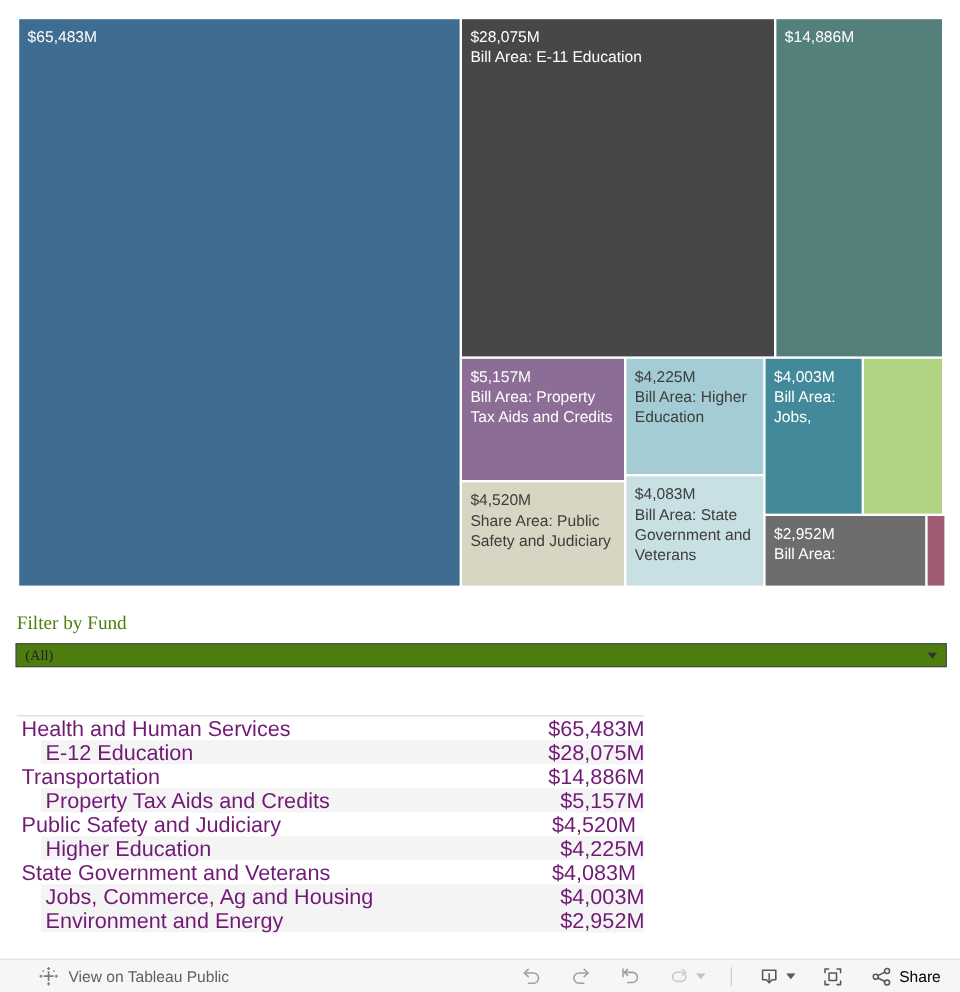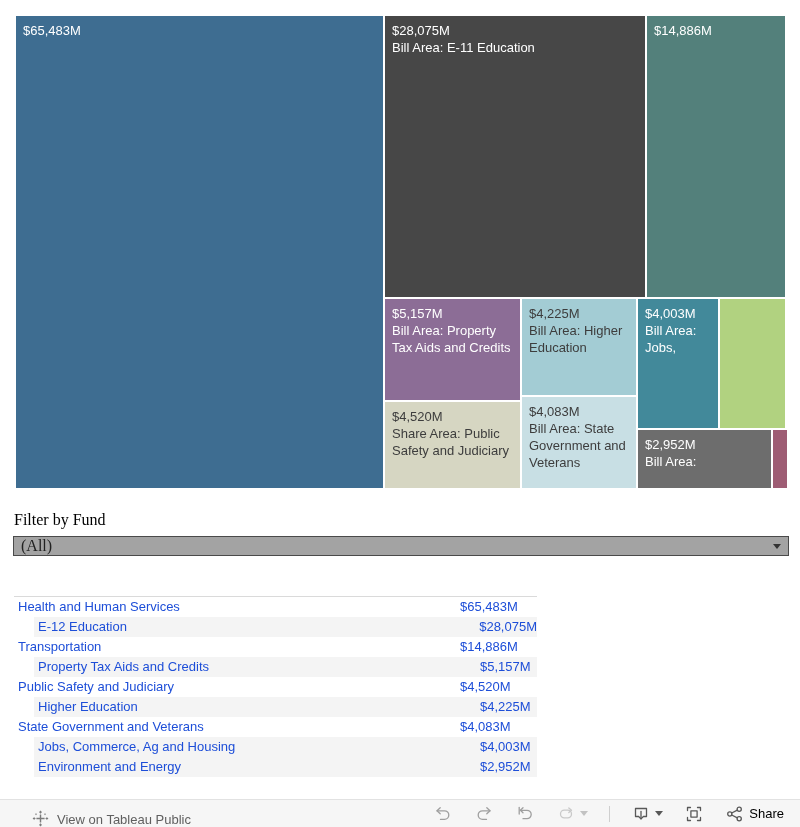--- a/index.html
+++ b/index.html
@@ -8,40 +8,40 @@
 
   
   #treemap{position:absolute;left:16px;top:16px;width:769px;height:472px;}
   .tile{position:absolute;box-sizing:border-box;padding:6px 7px;font-size:13px;
         line-height:17px;overflow:hidden;cursor:default;}
   .tile.light{color:#ffffff;}
   .tile.dark{color:#3d3d3d;}
 
   
   .filter-label{position:absolute;left:14px;top:511px;font-family:"Liberation Serif",serif;
-                font-size:16px;color:#000000;}
+                font-size:16px;color:#4d7c0f;}
   .dropdown{position:absolute;left:13px;top:536px;width:760px;height:18px;
-            border:1px solid #4a4a4a;background:#a3a3a3;display:flex;align-items:center;
+            border:1px solid #4a4a4a;background:#4d7c0f;display:flex;align-items:center;
             justify-content:space-between;padding:0 7px;font-family:"Liberation Serif",serif;
-            font-size:16px;color:#222;cursor:pointer;text-align:right;}
+            font-size:12px;color:#222;cursor:pointer;text-align:right;}
   .dd-caret{width:0;height:0;border-left:4px solid transparent;border-right:4px solid transparent;
             border-top:5px solid #333;}
 
   
   #fund-table{position:absolute;left:14px;top:596px;width:523px;height:195px;
               border-top:1px solid #dadada;overflow:hidden;}
-  .frow{display:flex;height:20px;line-height:20px;font-size:13px;color:#1d4ed8;}
+  .frow{display:flex;height:20px;line-height:20px;font-size:18px;color:#701a75;}
   .frow.alt{background:#f4f4f4;margin-left:20px;}
   .frow .fl{width:442px;padding-left:4px;white-space:nowrap;overflow:hidden;}
   .frow .fv{white-space:nowrap;}
 
   
   .toolbar{position:absolute;left:0;bottom:0;width:800px;height:28px;background:#f6f6f6;
            border-top:1px solid #e2e2e2;box-sizing:border-box;}
-  .tb-left{position:absolute;left:32px;top:0;height:27px;display:flex;align-items:flex-end;
+  .tb-left{position:absolute;left:32px;top:0;height:27px;display:flex;align-items:center;
            gap:8px;font-size:13px;color:#5f5f5f;cursor:pointer;}
   .tb-right{position:absolute;right:16px;top:0;height:27px;display:flex;align-items:center;gap:21px;}
   .ibtn{display:flex;align-items:center;gap:4px;cursor:pointer;}
   .icon{display:block;}
   .st-g{stroke:#9f9f9f;fill:none;stroke-width:1.3;stroke-linecap:round;stroke-linejoin:round;}
   .st-d{stroke:#c9c9c9;fill:none;stroke-width:1.3;stroke-linecap:round;stroke-linejoin:round;}
   .st-k{stroke:#585858;fill:none;stroke-width:1.3;stroke-linecap:round;stroke-linejoin:round;}
   .tb-sep{width:1px;height:16px;background:#cfcfcf;}
   .share-label{font-size:13px;color:#000000;}
   .caret-lt{fill:#c2c2c2;} .caret-dk{fill:#585858;}

